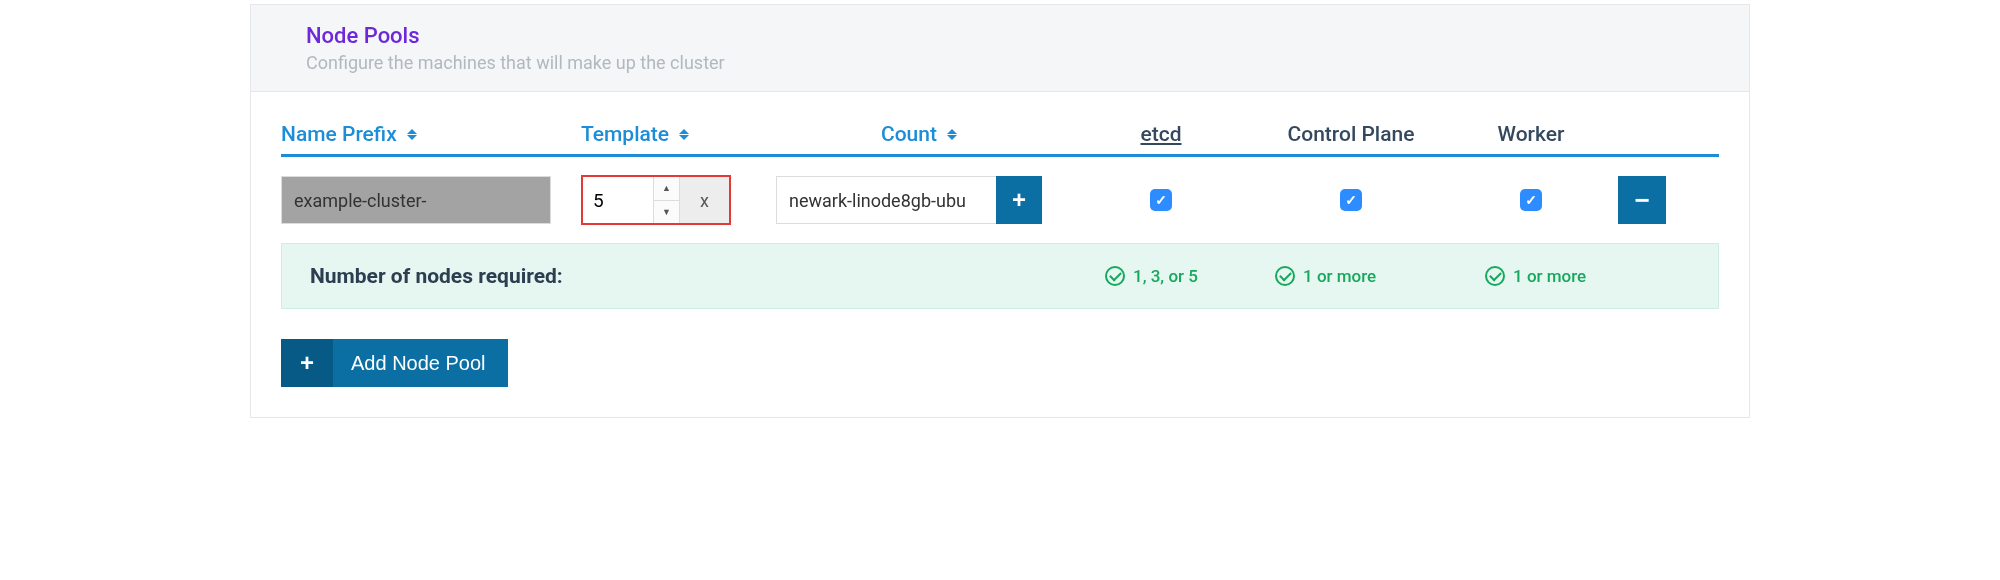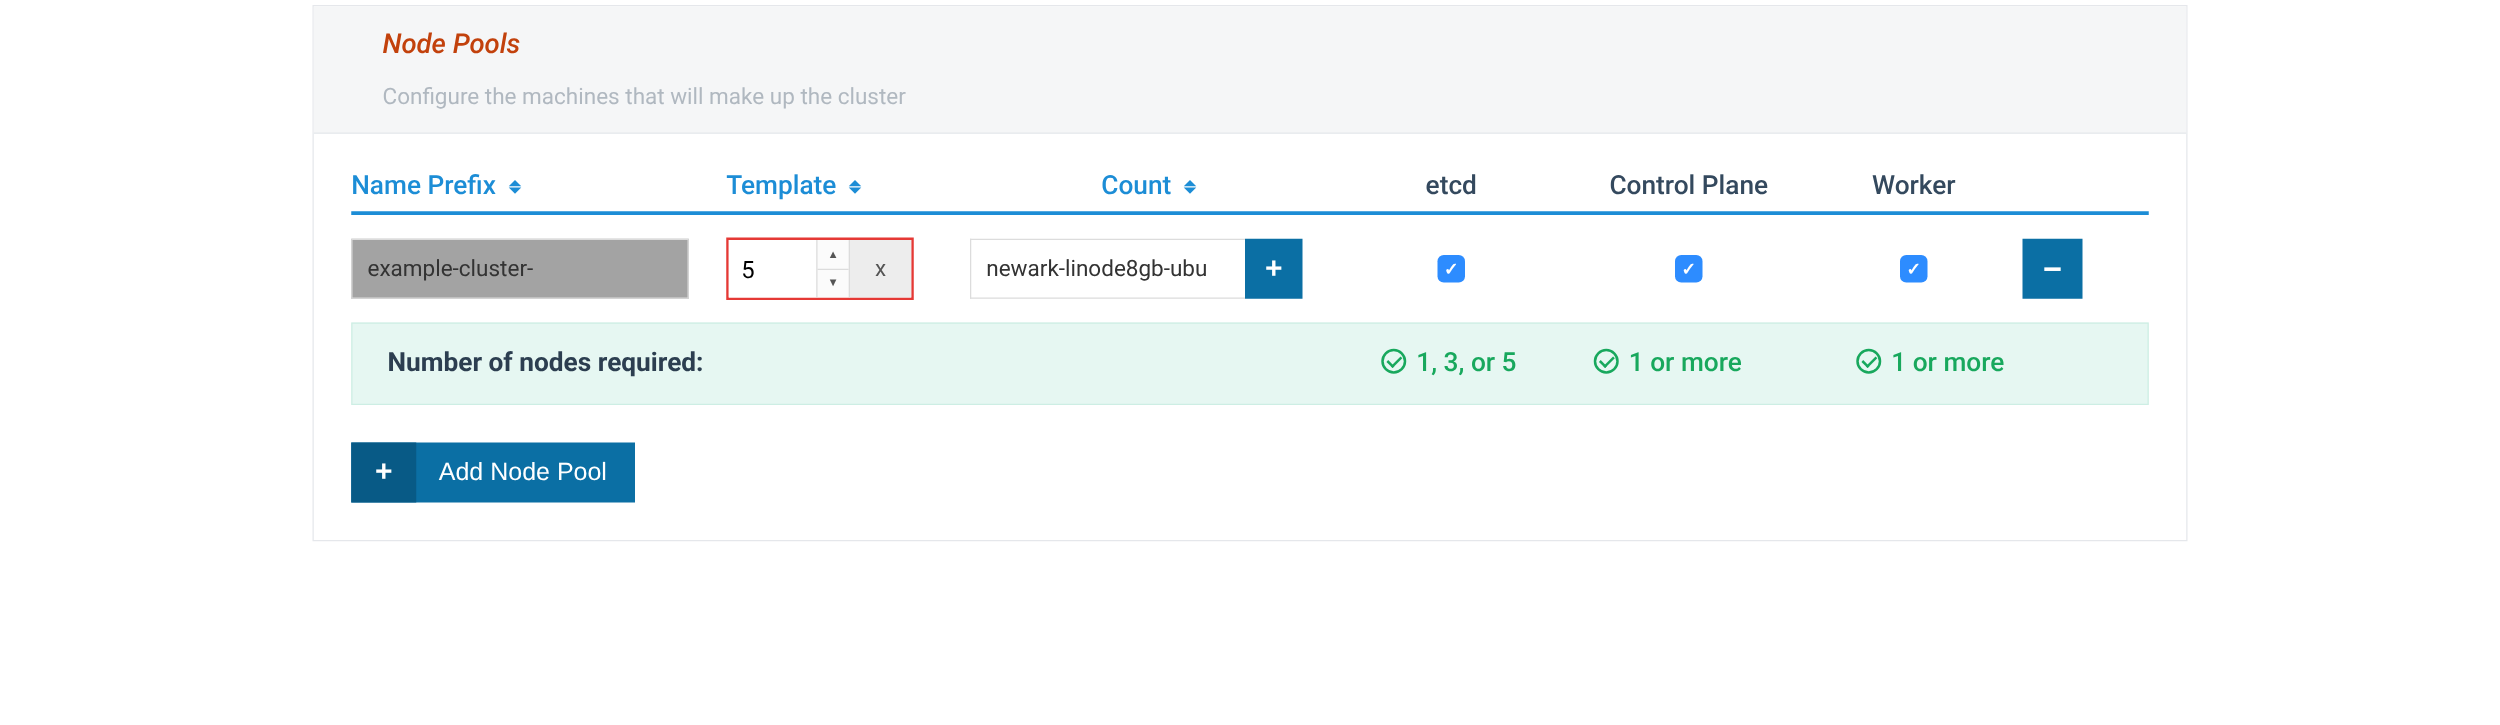--- a/index.html
+++ b/index.html
@@ -14,24 +14,23 @@
       width: 1500px;
       margin: 4px auto;
     }
     .panel-header {
       background: #f5f6f7;
       padding: 18px 55px 18px 55px;
       border-bottom: 1px solid #e5e7eb;
     }
     .panel-title {
       font-size: 22px;
-      color: #c2410c;
-      font-weight: 500;
-      margin-bottom: 19px;
-      font-style: italic;
+      color: #6d28d9;
+      font-weight: 500;
+      margin-bottom: 4px;
     }
     .panel-subtitle {
       font-size: 18px;
       color: #b0b8c0;
       font-weight: 400;
     }
     .panel-body {
       padding: 30px 30px 30px 30px;
     }
     .nodepool-table {
@@ -60,21 +59,21 @@
     .sort-icon .up, .sort-icon .down {
       width: 0; height: 0;
       border-left: 5px solid transparent;
       border-right: 5px solid transparent;
     }
     .sort-icon .up { border-bottom: 5px solid #1c8dd6; }
     .sort-icon .down { border-top: 5px solid #1c8dd6; }
     .col-prefix { width: 300px; }
     .col-count { width: 195px; }
     .col-template { width: 300px; text-align: left; }
-    .col-etcd { width: 170px; text-align: center; justify-content: center; }
+    .col-etcd { width: 170px; text-align: center; justify-content: center; text-decoration: underline; }
     .col-cp { width: 210px; text-align: center; justify-content: center; }
     .col-worker { width: 150px; text-align: center; justify-content: center; }
     .col-action { width: 60px; }
     .th-plain {
       color: #34495e;
       font-weight: 500;
     }
     .tbody-row {
       display: flex;
       align-items: center;
@@ -193,24 +192,25 @@
       padding: 20px 28px;
       margin-top: 0;
     }
     .summary-label {
       font-size: 21px;
       font-weight: 700;
       color: #2c3e50;
       width: 795px;
     }
     .req {
-      font-size: 21px;
+      font-size: 17px;
       color: #18a85d;
       font-weight: 500;
       display: flex;
+      align-items: center;
       gap: 8px;
     }
     .req-etcd { width: 170px; justify-content: flex-start; }
     .req-cp { width: 210px; justify-content: flex-start; }
     .req-worker { width: 180px; justify-content: flex-start; }
     .check-circle {
       width: 20px; height: 20px;
       border: 2.5px solid #18a85d;
       border-radius: 50%;
       display: inline-flex;

